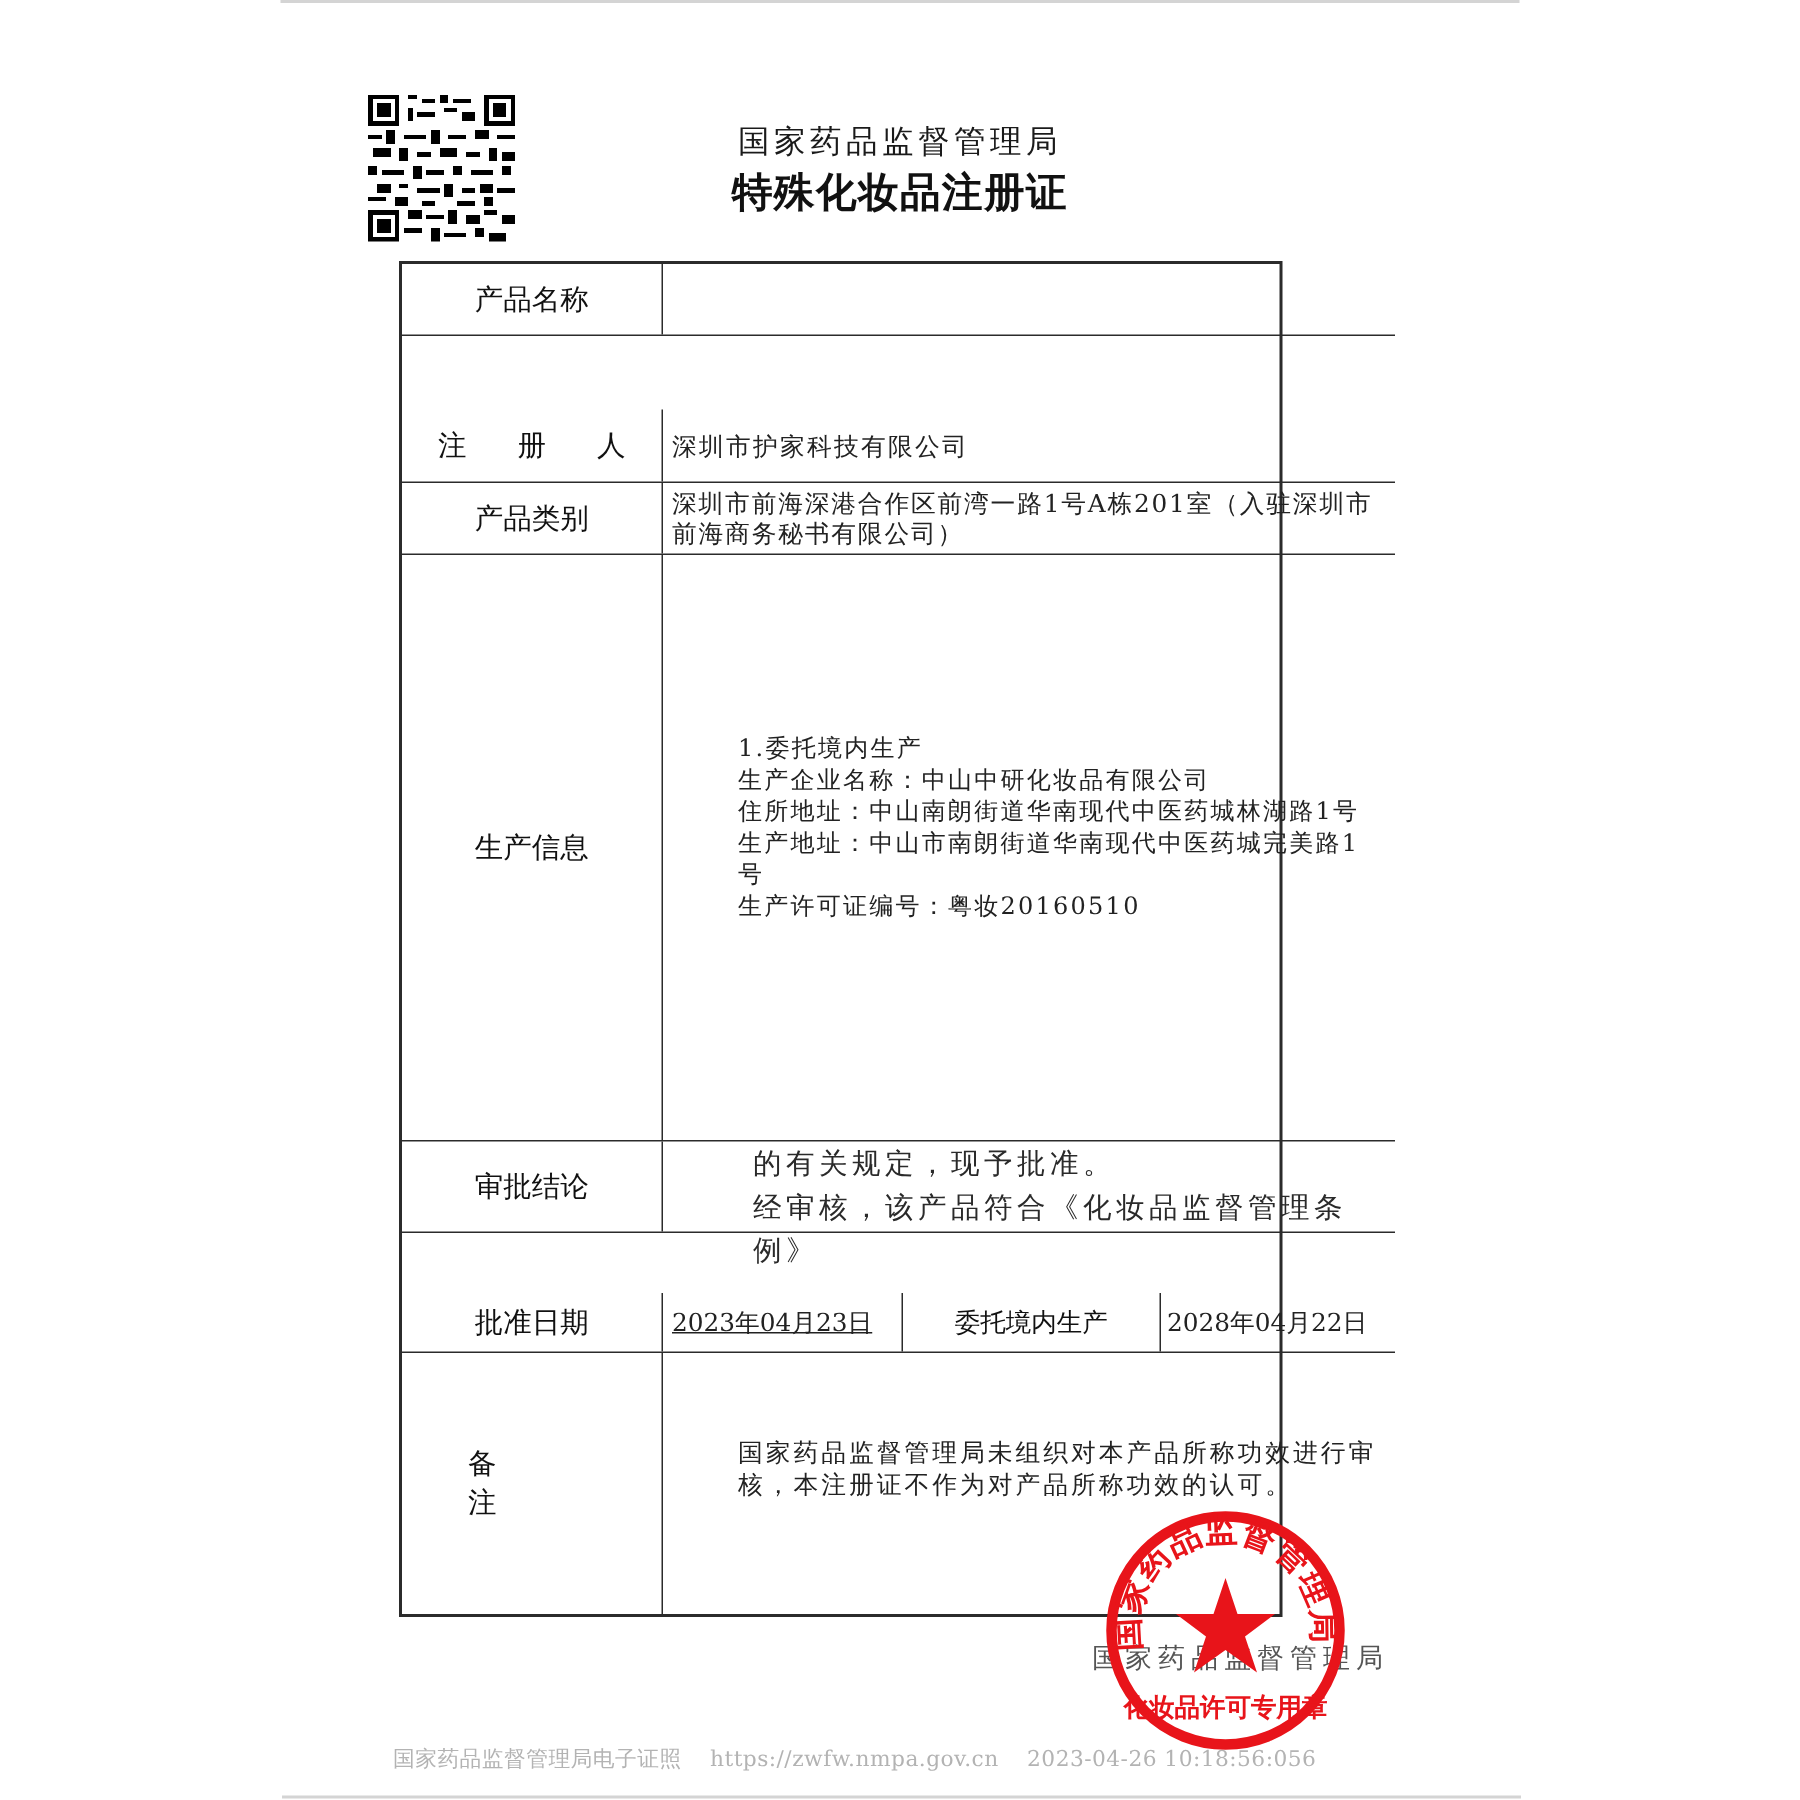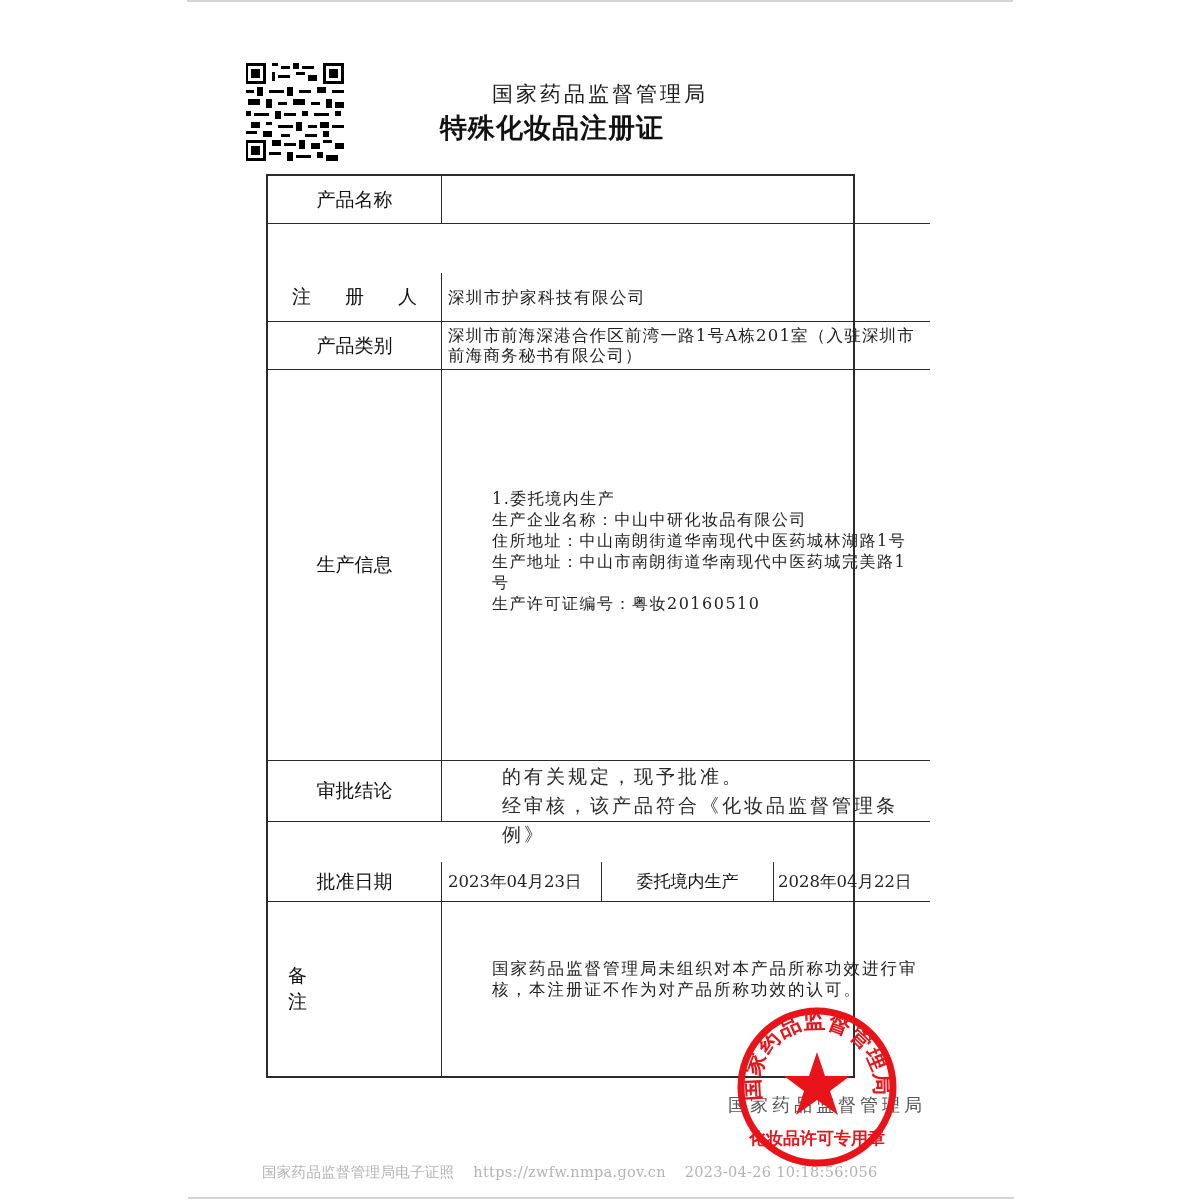--- a/index.html
+++ b/index.html
@@ -4,43 +4,43 @@
   <style>
     html, body { margin: 0; padding: 0; background: #ffffff; }
     body { width: 1200px; height: 1200px; position: relative; overflow: hidden;
            font-family: "DejaVu Serif", "Liberation Serif", serif; color: #222; }
     .page-edge-top { position: absolute; left: 187px; top: 0; width: 826px; height: 2px; background: #d4d4d4; }
     .page-edge-bottom { position: absolute; left: 188px; top: 1197px; width: 826px; height: 2px; background: #d4d4d4; }
 
     .qr { position: absolute; left: 244px; top: 63px; width: 101px; height: 98px; }
     .header-org { position: absolute; left: 440px; top: 80px; width: 320px; text-align: center;
                   font-family: "DejaVu Sans", sans-serif; font-size: 21px; letter-spacing: 3px; color: #1a1a1a; }
-    .header-title { position: absolute; left: 440px; top: 110px; width: 320px; text-align: left;
+    .header-title { position: absolute; left: 440px; top: 110px; width: 320px; text-align: center;
                     font-family: "DejaVu Sans", sans-serif; font-size: 27px; font-weight: bold; letter-spacing: 1px; color: #111; }
 
     .tbl { position: absolute; left: 266px; top: 174px; width: 589px; height: 904px;
            border: 2px solid #2b2b2b; box-sizing: border-box; }
     .row { position: absolute; left: 0; width: 662px; border-bottom: 1.5px solid #2b2b2b; box-sizing: border-box; }
     .row.last { border-bottom: none; }
     .lbl { position: absolute; left: 0; top: 0; width: 174px; height: 100%; border-right: 1.5px solid #2b2b2b;
            box-sizing: border-box; display: flex; align-items: center; justify-content: center;
            font-family: "DejaVu Sans", sans-serif; font-size: 19px; color: #111; }
     .val { position: absolute; left: 180px; top: 0; right: 6px; height: 100%; display: flex; align-items: center;
            font-size: 16.5px; color: #222; letter-spacing: 1.5px; line-height: 21px; }
     .val.block { display: block; margin-left: 44px; }
     .val .txt { display: block; }
     .spaced { letter-spacing: 14px; padding-left: 14px; }
-    .spaced-wide { letter-spacing: 44px; padding-left: 20px; }
+    .spaced-wide { letter-spacing: 44px; padding-left: 44px; }
 
     .prod { position: absolute; left: 0; top: 118px; font-size: 16px; line-height: 21px; letter-spacing: 1.5px; }
     .prod div { white-space: nowrap; }
     .concl { font-size: 19px; letter-spacing: 3px; line-height: 29px; padding-left: 10px; color: #2a2a2a; }
 
     .date-cell { position: absolute; top: 0; height: 100%; display: flex; align-items: center; box-sizing: border-box; }
-    .d1 { left: 176px; width: 158px; border-right: 1.5px solid #2b2b2b; padding-left: 4px; font-size: 16.5px; }
+    .d1 { left: 176px; width: 158px; border-right: 1.5px solid #2b2b2b; padding-left: 4px; font-size: 16.5px; text-decoration: underline; }
     .d2 { left: 334px; width: 172px; border-right: 1.5px solid #2b2b2b; justify-content: center;
           font-family: "DejaVu Sans", sans-serif; font-size: 17px; color: #111; }
     .d3 { left: 506px; width: 156px; padding-left: 4px; font-size: 16.5px; }
 
     .seal-caption { position: absolute; left: 728px; top: 1093px; font-size: 18px; letter-spacing: 4px; color: #555; }
     .footer { position: absolute; left: 262px; top: 1163px; font-size: 14.5px; color: #b3b3b3; white-space: nowrap; letter-spacing: 0.3px; }
     .footer span { margin-right: 14px; }
     .seal { position: absolute; left: 734px; top: 1004px; width: 166px; height: 166px; }
   </style>
 </head>

